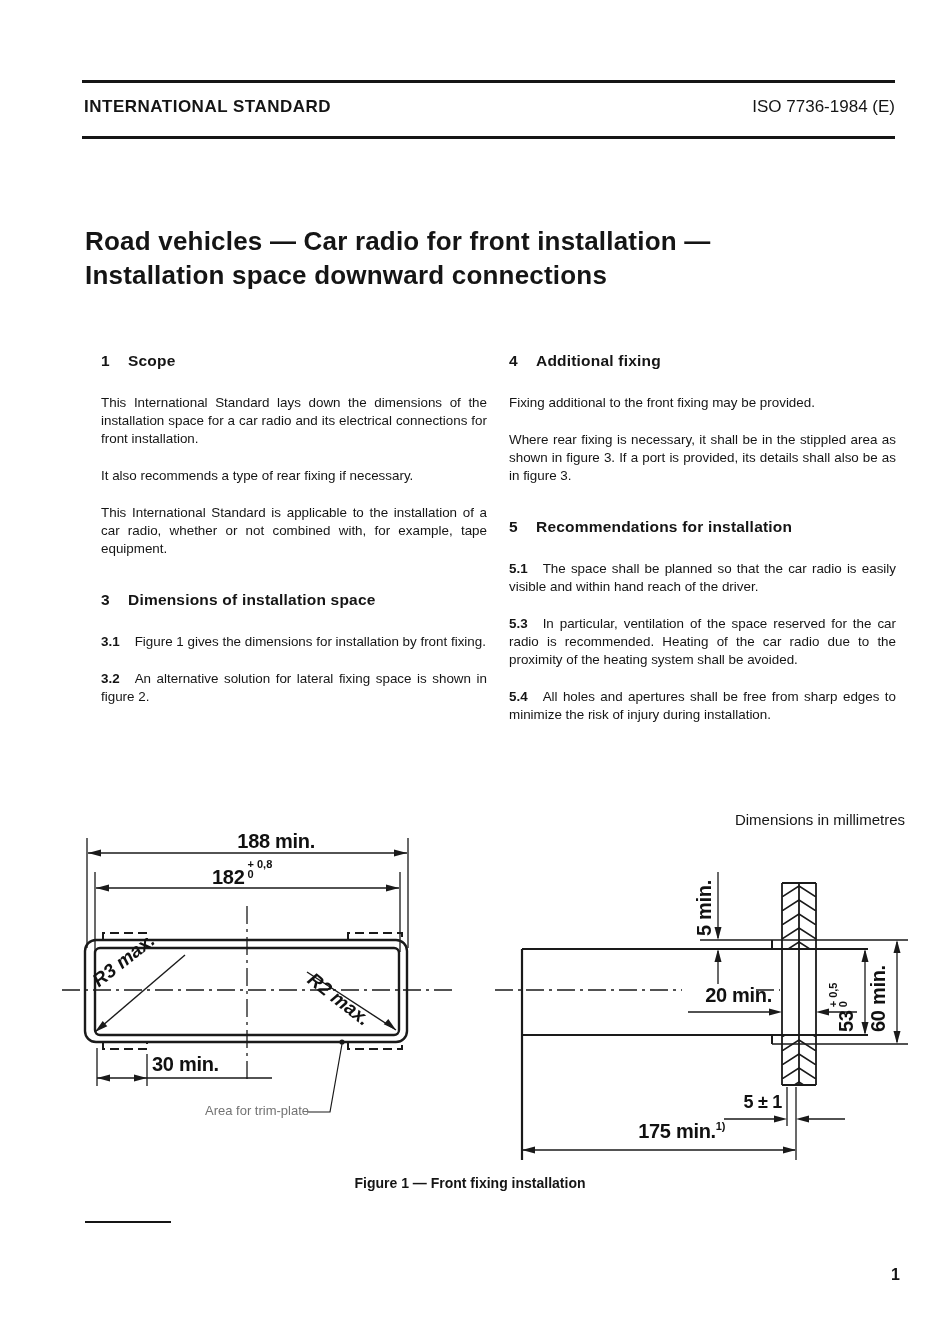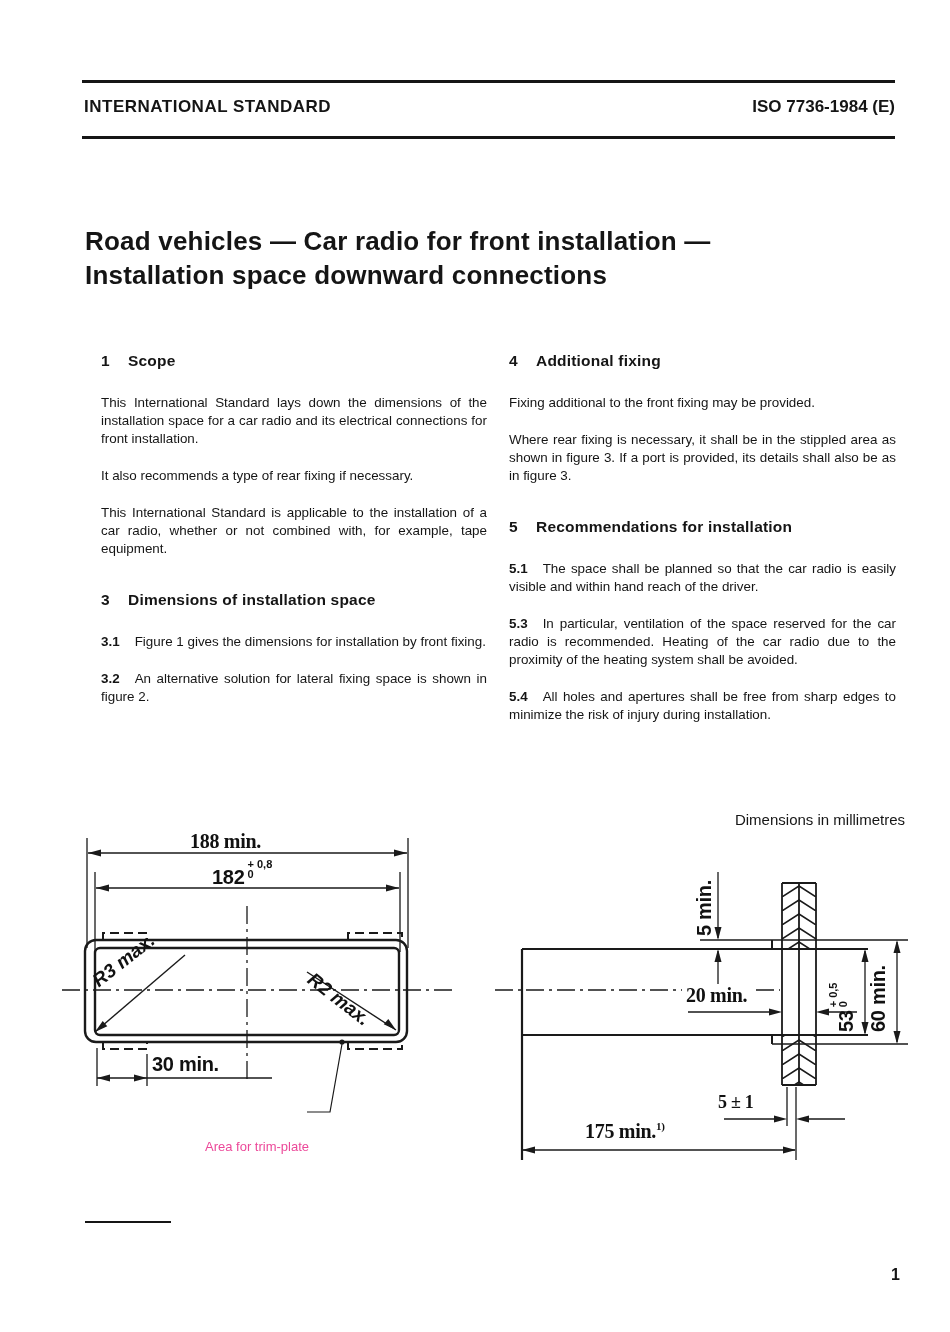--- a/index.html
+++ b/index.html
@@ -4,44 +4,44 @@
 <style>
   html,body{margin:0;padding:0;background:#e8e8e8;}
   .page{
     position:relative;width:950px;height:1332px;margin:0 auto;
     background:#ffffff;color:#151515;overflow:hidden;
     font-family:"Liberation Sans",sans-serif;
   }
   
   .rule{position:absolute;background:#151515;}
   .hdr-label{position:absolute;left:84px;top:97px;font-size:17px;font-weight:bold;letter-spacing:.5px;}
-  .hdr-doc{position:absolute;left:645px;top:97px;width:250px;text-align:right;font-size:17px;font-weight:bold;}
+  .hdr-doc{position:absolute;left:645px;top:97px;width:250px;text-align:right;font-size:17px;font-weight:normal;}
   
   .doc-title{position:absolute;left:85px;top:224px;width:800px;
     font-size:26px;font-weight:bold;line-height:34px;letter-spacing:.2px;}
   
   .col{position:absolute;top:352px;font-size:13.4px;line-height:18px;text-align:justify;}
   .col-left{left:85px;width:386px;margin-left:16px;}
   .col-right{left:509px;width:387px;}
   .col h3{font-size:15.5px;line-height:18px;margin:33px 0 24px;letter-spacing:.2px;}
   .col h3:first-child{margin-top:0;}
   .hnum{display:inline-block;min-width:27px;}
   .col p{margin:0 0 19px;}
   .cnum{margin-right:15px;white-space:nowrap;}
   .note{font-size:12px;margin-top:24px;}
   
   .units-note{position:absolute;left:700px;top:811px;width:205px;text-align:right;font-size:15px;}
   .fig-svg{position:absolute;left:0;top:820px;width:950px;height:360px;}
   .dim{position:absolute;font-weight:bold;font-size:20px;letter-spacing:-0.3px;white-space:nowrap;color:#111;}
-  .dim-c{text-align:left;font-family:Liberation Serif, serif;}
+  .dim-c{text-align:right;}
   .rot{transform:rotate(-90deg);transform-origin:0 0;}
   .tol{display:inline-block;vertical-align:6px;font-size:11px;line-height:10px;font-weight:bold;
        text-align:left;margin-left:3px;letter-spacing:0;}
   .rlabel{position:absolute;font-style:italic;font-weight:bold;font-size:19px;white-space:nowrap;color:#111;}
-  .small-label{position:absolute;font-size:13px;color:#ec4899;white-space:nowrap;margin-top:36px;}
+  .small-label{position:absolute;font-size:13px;color:#737373;white-space:nowrap;}
   .fig-caption{position:absolute;left:0;top:1175px;width:940px;text-align:center;
     font-size:14px;font-weight:bold;}
   
   .fn-rule{position:absolute;left:85px;top:1221px;width:86px;height:2px;background:#151515;}
   .footnote{position:absolute;left:85px;top:1230px;width:700px;font-size:12.4px;line-height:16px;}
   .fn-marker{display:inline-block;min-width:23px;}
   .page-num{position:absolute;left:855px;top:1266px;width:45px;text-align:right;
     font-size:16px;font-weight:bold;}
   sup{font-size:11px;}
 </style>
@@ -184,18 +184,19 @@
   <div class="dim" style="left:152px;top:1053px;">30 min.</div>
   <div class="small-label" style="left:205px;top:1103px;">Area for trim-plate</div>
 
   <div class="dim rot" style="left:693px;top:936px;width:74px;">5 min.</div>
   <div class="dim dim-c" style="left:686px;top:984px;width:86px;">20 min.</div>
   <div class="dim rot" style="left:828px;top:1032px;width:88px;"><span>53</span><span class="tol"><span>+ 0,5</span><br><span>0</span></span></div>
   <div class="dim rot" style="left:867px;top:1032px;width:88px;">60 min.</div>
   <div class="dim dim-c" style="left:718px;top:1092px;width:64px;font-size:18px;">5 ± 1</div>
   <div class="dim dim-c" style="left:585px;top:1120px;width:140px;"><span>175 min.</span><sup>1)</sup></div>
 
+  <div class="fig-caption">Figure 1 — Front fixing installation</div>
 
   <div class="fn-rule"></div>
 
   <div class="page-num">1</div>
 
 </div>
 
 </body></html>

